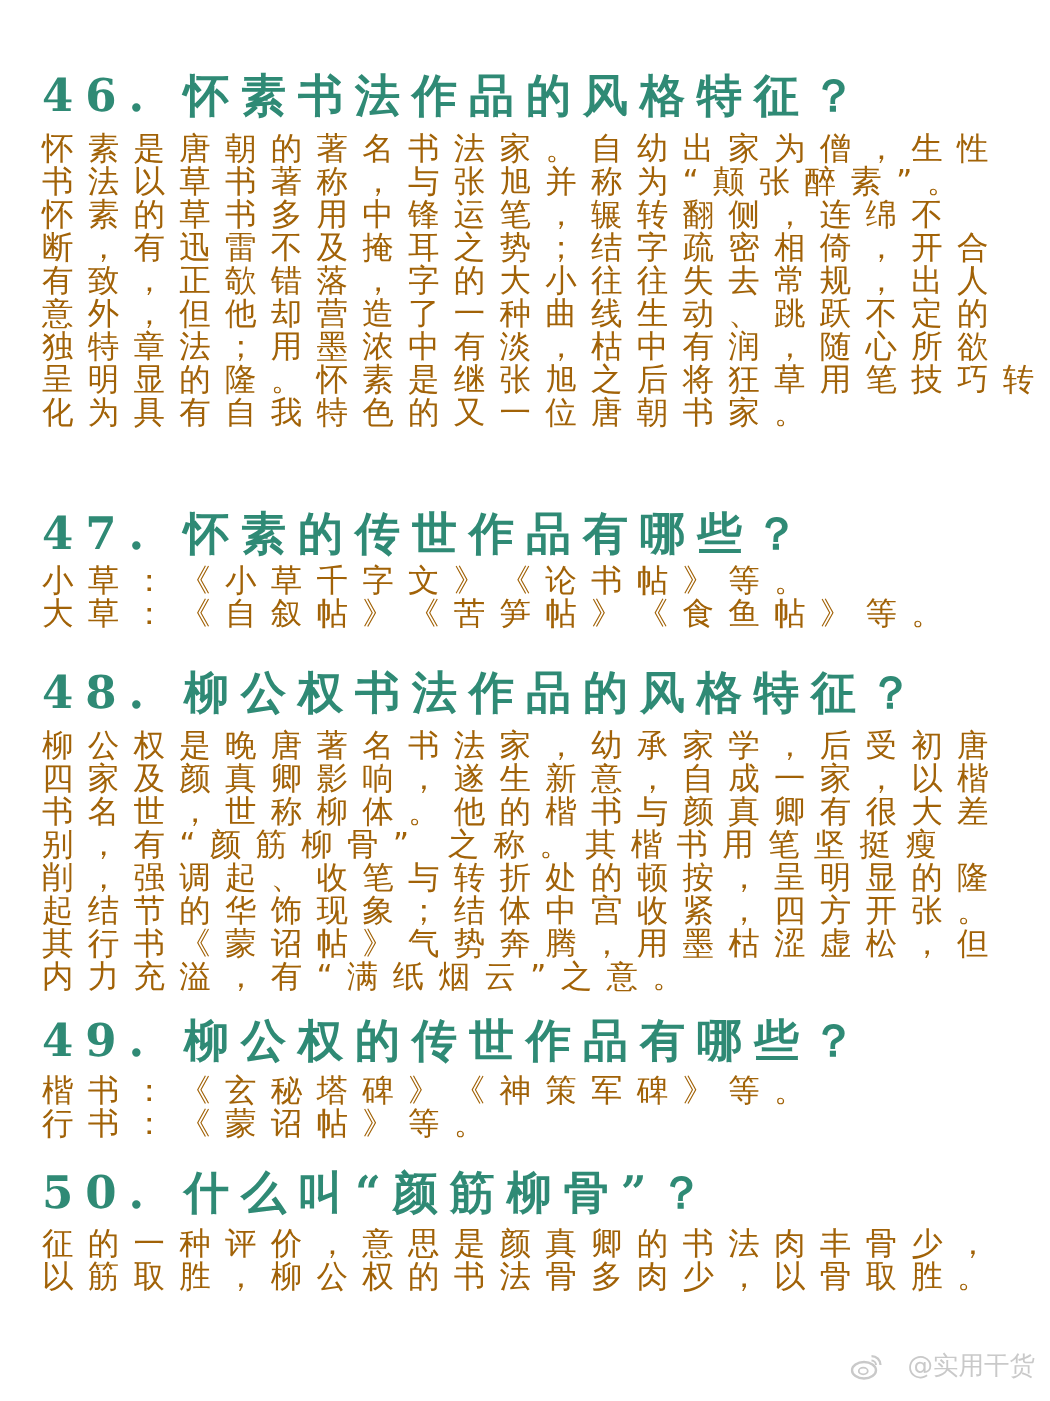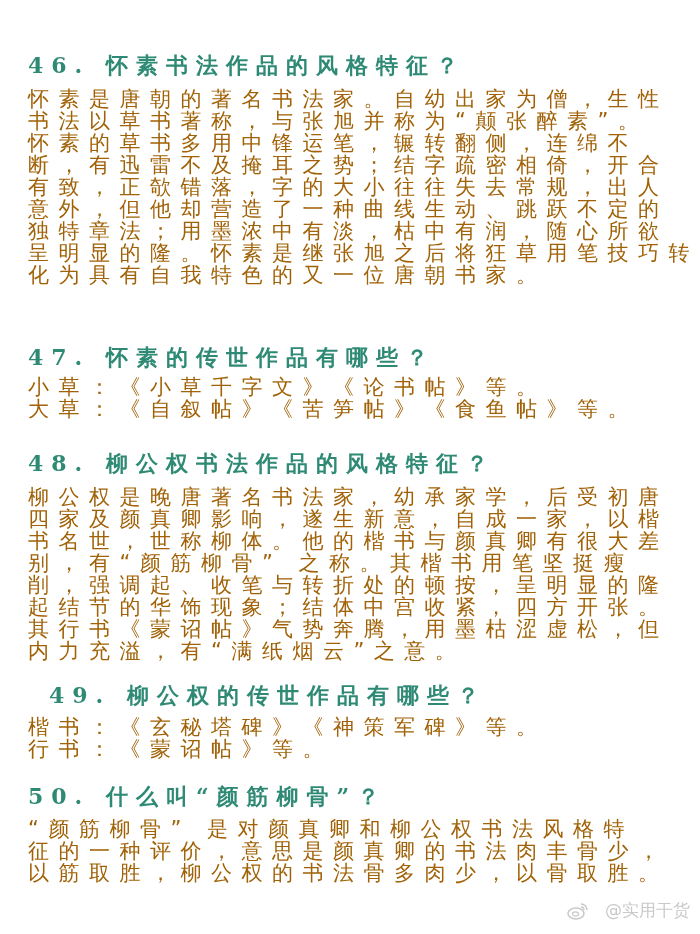--- a/index.html
+++ b/index.html
@@ -4,21 +4,21 @@
 <style>
   html, body { margin: 0; padding: 0; }
   body {
     width: 700px; height: 934px; background: #ffffff; position: relative; overflow: hidden;
     font-family: "DejaVu Sans", sans-serif;
   }
   .section { position: absolute; left: 0; width: 700px; }
   .heading {
     position: absolute; left: 28px; height: 30px;
     color: #2f8a75; font-family: "DejaVu Serif", serif; font-weight: bold;
-    font-size: 22px; line-height: 30px; letter-spacing: 8px; white-space: nowrap;
+    font-size: 30px; line-height: 30px; letter-spacing: 8px; white-space: nowrap;
   }
   .body-lines { position: absolute; left: 28px; width: 660px; }
   .line {
     height: 22px; line-height: 22px; font-size: 21px; color: #a16207;
     letter-spacing: 9.5px; white-space: nowrap;
     font-family: "DejaVu Sans", sans-serif;
   }
   .watermark {
     position: absolute; right: 10px; bottom: 12px; color: #c9c9c9;
     font-size: 17px; display: flex; align-items: center; gap: 16px;
@@ -59,31 +59,30 @@
     <div class="line">书名世，世称柳体。他的楷书与颜真卿有很大差</div>
     <div class="line">别，有“颜筋柳骨” 之称。其楷书用笔坚挺瘦</div>
     <div class="line">削，强调起、收笔与转折处的顿按，呈明显的隆</div>
     <div class="line">起结节的华饰现象；结体中宫收紧，四方开张。</div>
     <div class="line">其行书《蒙诏帖》气势奔腾，用墨枯涩虚松，但</div>
     <div class="line">内力充溢，有“满纸烟云”之意。</div>
   </div>
 </div>
 
 <div class="section">
-  <div class="heading" style="top:680px;margin-left:21px;">49. 柳公权的传世作品有哪些？</div>
+  <div class="heading" style="top:680px;">49. 柳公权的传世作品有哪些？</div>
   <div class="body-lines" style="top:716px;">
     <div class="line">楷书：《玄秘塔碑》《神策军碑》等。</div>
     <div class="line">行书：《蒙诏帖》等。</div>
   </div>
 </div>
 
 <div class="section">
   <div class="heading" style="top:781px;">50. 什么叫“颜筋柳骨”？</div>
   <div class="body-lines" style="top:818px;">
-    <div class="line">“颜筋柳骨” 是对颜真卿和柳公权书法风格特</div>
     <div class="line">征的一种评价，意思是颜真卿的书法肉丰骨少，</div>
     <div class="line">以筋取胜，柳公权的书法骨多肉少，以骨取胜。</div>
   </div>
 </div>
 
 <div class="watermark">
   <span class="weibo-icon">
     <svg width="22" height="18" viewBox="0 0 22 18">
       <ellipse cx="9" cy="11.5" rx="8" ry="5.5" fill="none" stroke="#c9c9c9" stroke-width="1.6"></ellipse>
       <ellipse cx="8.5" cy="12" rx="3" ry="2.2" fill="none" stroke="#c9c9c9" stroke-width="1.2"></ellipse>

